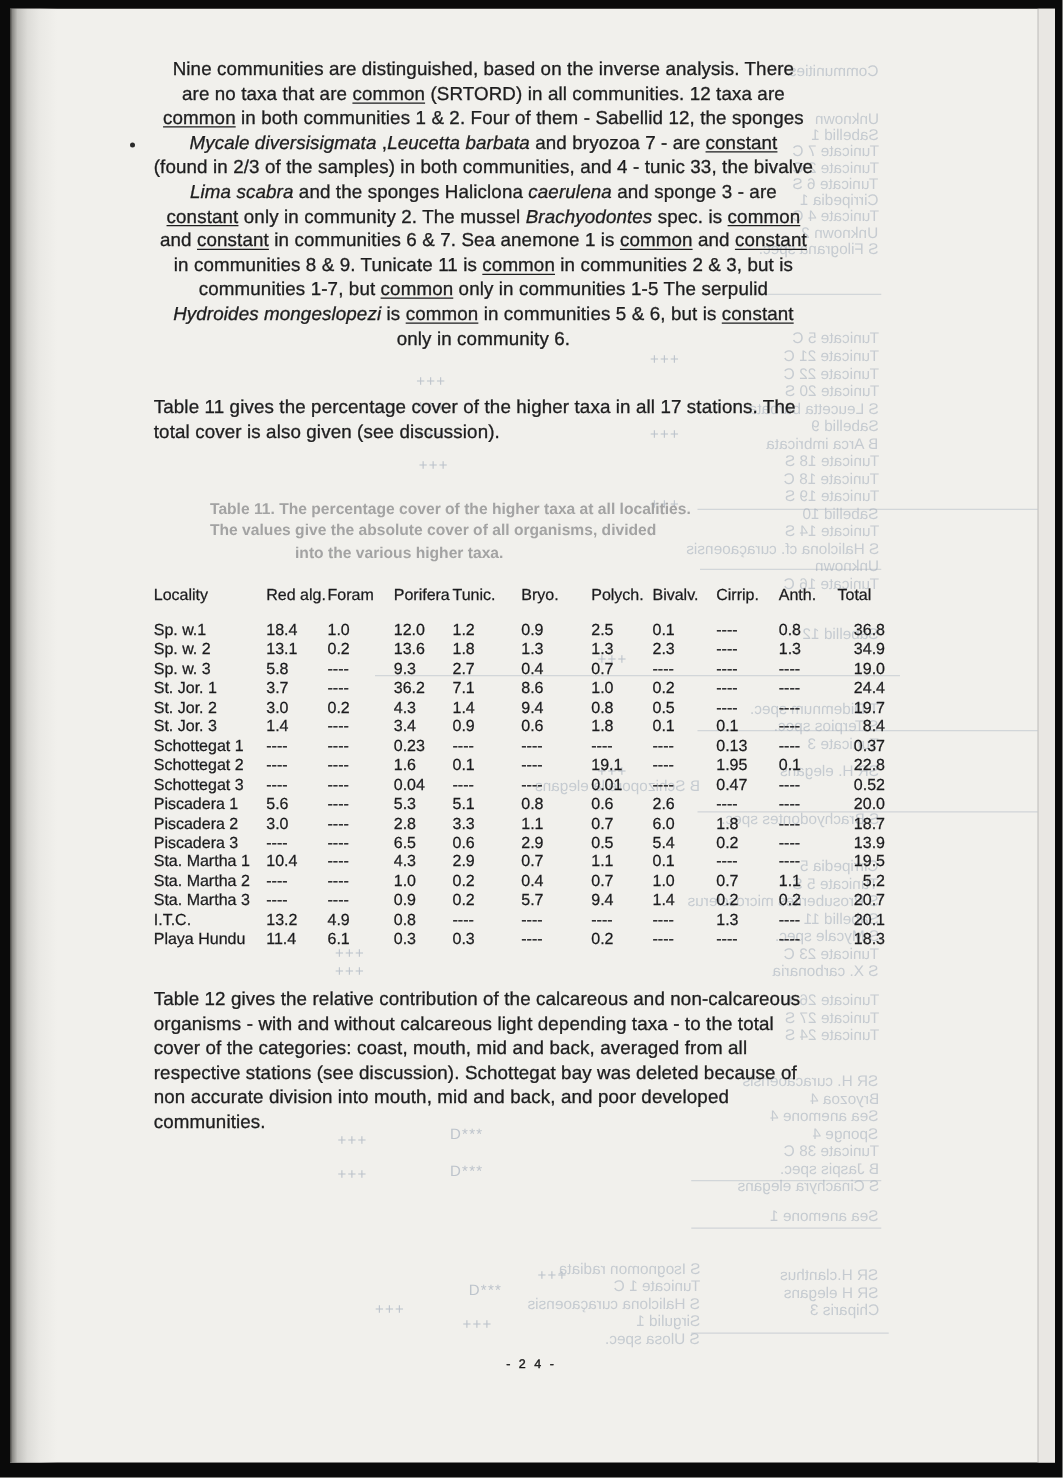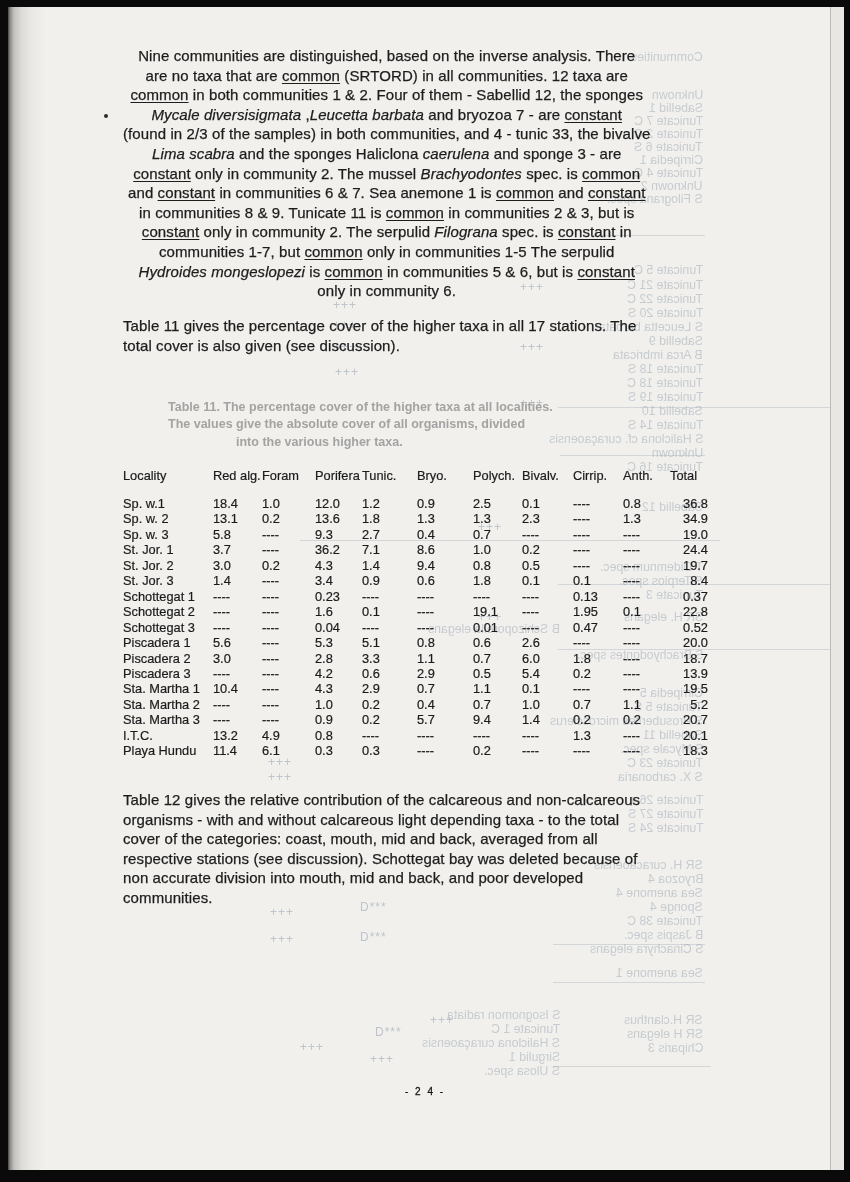--- a/index.html
+++ b/index.html
@@ -157,21 +157,20 @@
   <div id="para1" class="para">
       <div class="line"><span>Nine communities are distinguished, based on the inverse analysis. There</span></div>
       <div class="line"><span>are no taxa that are </span><span class="un">common</span><span> (SRTORD) in all communities. 12 taxa are</span></div>
       <div class="line"><span class="un">common</span><span> in both communities 1 &amp; 2. Four of them - Sabellid 12, the sponges</span></div>
       <div class="line"><span class="it ">Mycale diversisigmata</span><span> ,</span><span class="it ">Leucetta barbata</span><span> and bryozoa 7 - are </span><span class="un">constant</span></div>
       <div class="line"><span>(found in 2/3 of the samples) in both communities, and 4 - tunic 33, the bivalve</span></div>
       <div class="line"><span class="it ">Lima scabra</span><span> and the sponges Haliclona </span><span class="it ">caerulena</span><span> and sponge 3 - are</span></div>
       <div class="line"><span class="un">constant</span><span> only in community 2. The mussel </span><span class="it ">Brachyodontes</span><span> spec. is </span><span class="un">common</span></div>
       <div class="line"><span>and </span><span class="un">constant</span><span> in communities 6 &amp; 7. Sea anemone 1 is </span><span class="un">common</span><span> and </span><span class="un">constant</span></div>
       <div class="line"><span>in communities 8 &amp; 9. Tunicate 11 is </span><span class="un">common</span><span> in communities 2 &amp; 3, but is</span></div>
-      <div class="line"><span class="un">constant</span><span> only in community 2. The serpulid </span><span class="it ">Filograna</span><span> spec. is </span><span class="un">constant</span><span> in</span></div>
       <div class="line"><span>communities 1-7, but </span><span class="un">common</span><span> only in communities 1-5 The serpulid</span></div>
       <div class="line"><span class="it ">Hydroides mongeslopezi</span><span> is </span><span class="un">common</span><span> in communities 5 &amp; 6, but is </span><span class="un">constant</span></div>
       <div class="line"><span>only in community 6.</span></div>
     </div>
   <div id="para2" class="para">
       <div class="line"><span>Table 11 gives the percentage cover of the higher taxa in all 17 stations. The</span></div>
       <div class="line"><span>total cover is also given (see discussion).</span></div>
     </div>
   <div id="caption" class="caption">
       <div class="cap-line" style="margin-left: 0px;">Table 11. The percentage cover of the higher taxa at all localities.</div>
@@ -332,21 +331,21 @@
         <div class="tcell">0.7</div>
         <div class="tcell">6.0</div>
         <div class="tcell">1.8</div>
         <div class="tcell">----</div>
         <div class="tcell total">18.7</div>
       </div>
       <div class="trow">
         <div class="tcell">Piscadera 3</div>
         <div class="tcell">----</div>
         <div class="tcell">----</div>
-        <div class="tcell">4.2</div>
+        <div class="tcell">6.5</div>
         <div class="tcell">0.6</div>
         <div class="tcell">2.9</div>
         <div class="tcell">0.5</div>
         <div class="tcell">5.4</div>
         <div class="tcell">0.2</div>
         <div class="tcell">----</div>
         <div class="tcell total">13.9</div>
       </div>
       <div class="trow">
         <div class="tcell">Sta. Martha 1</div>

